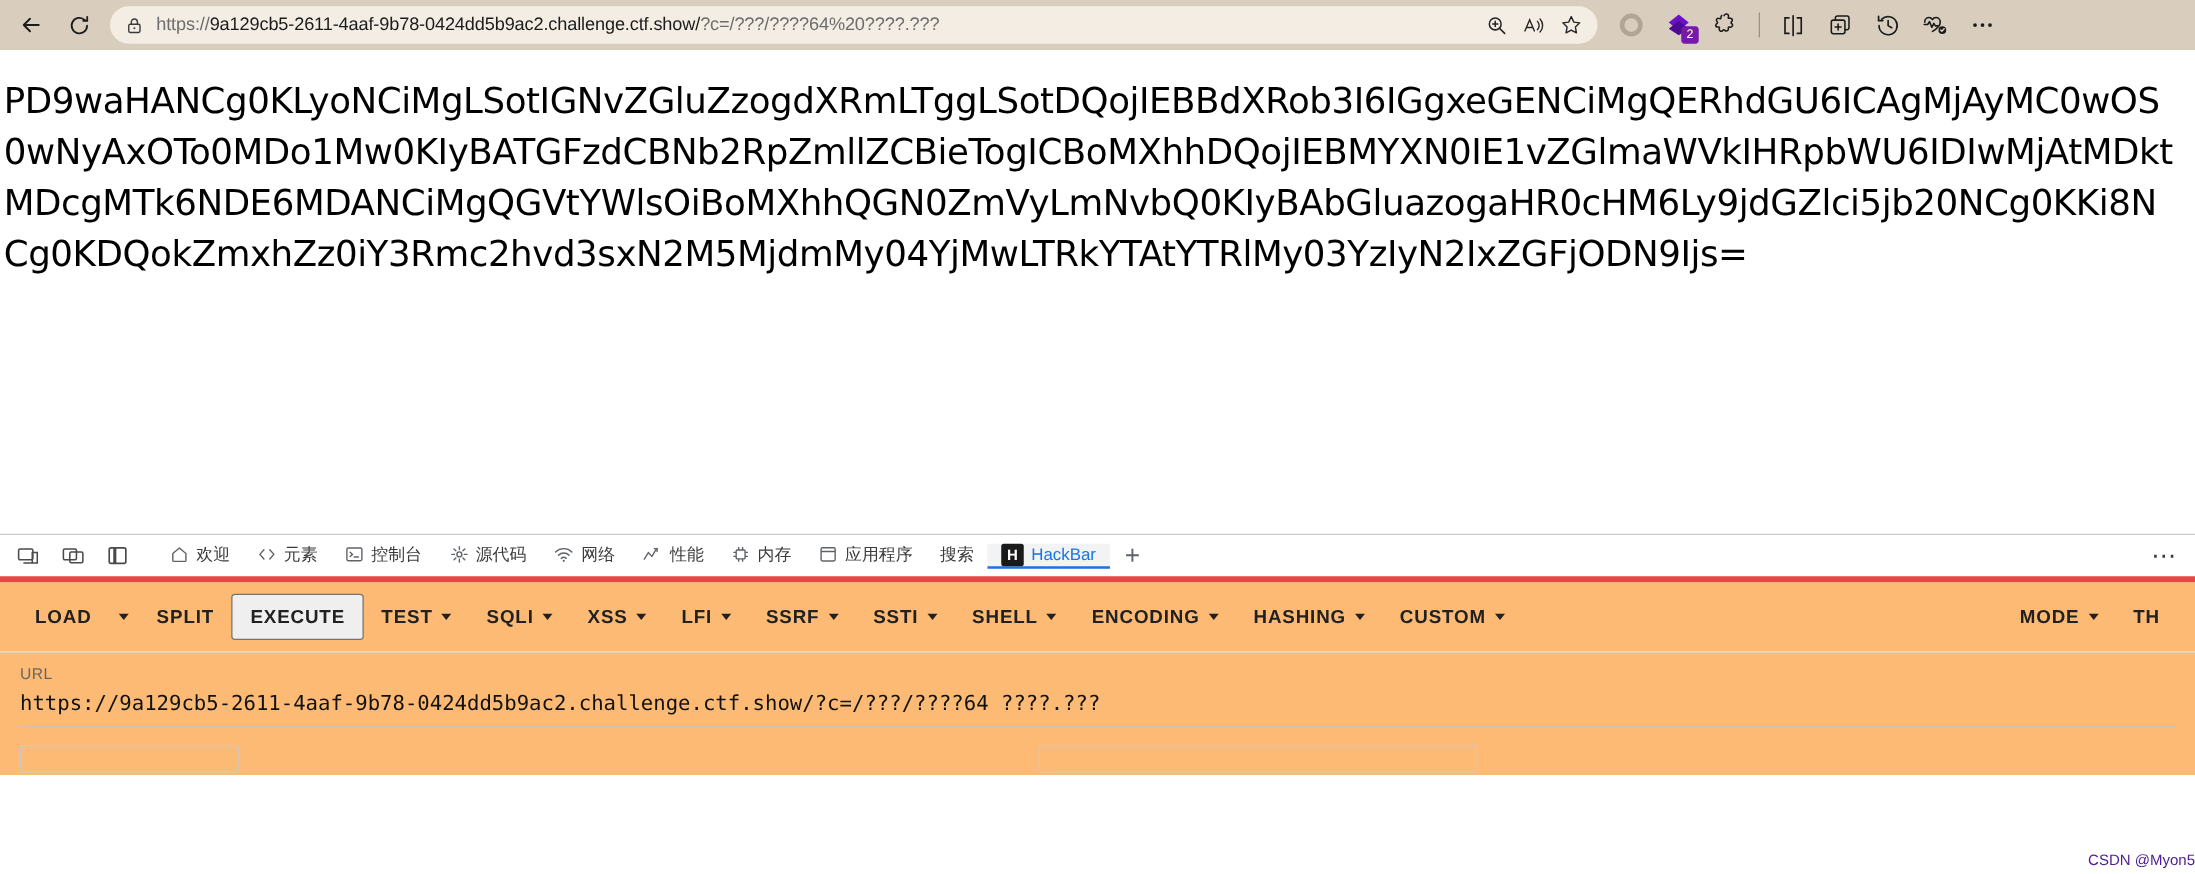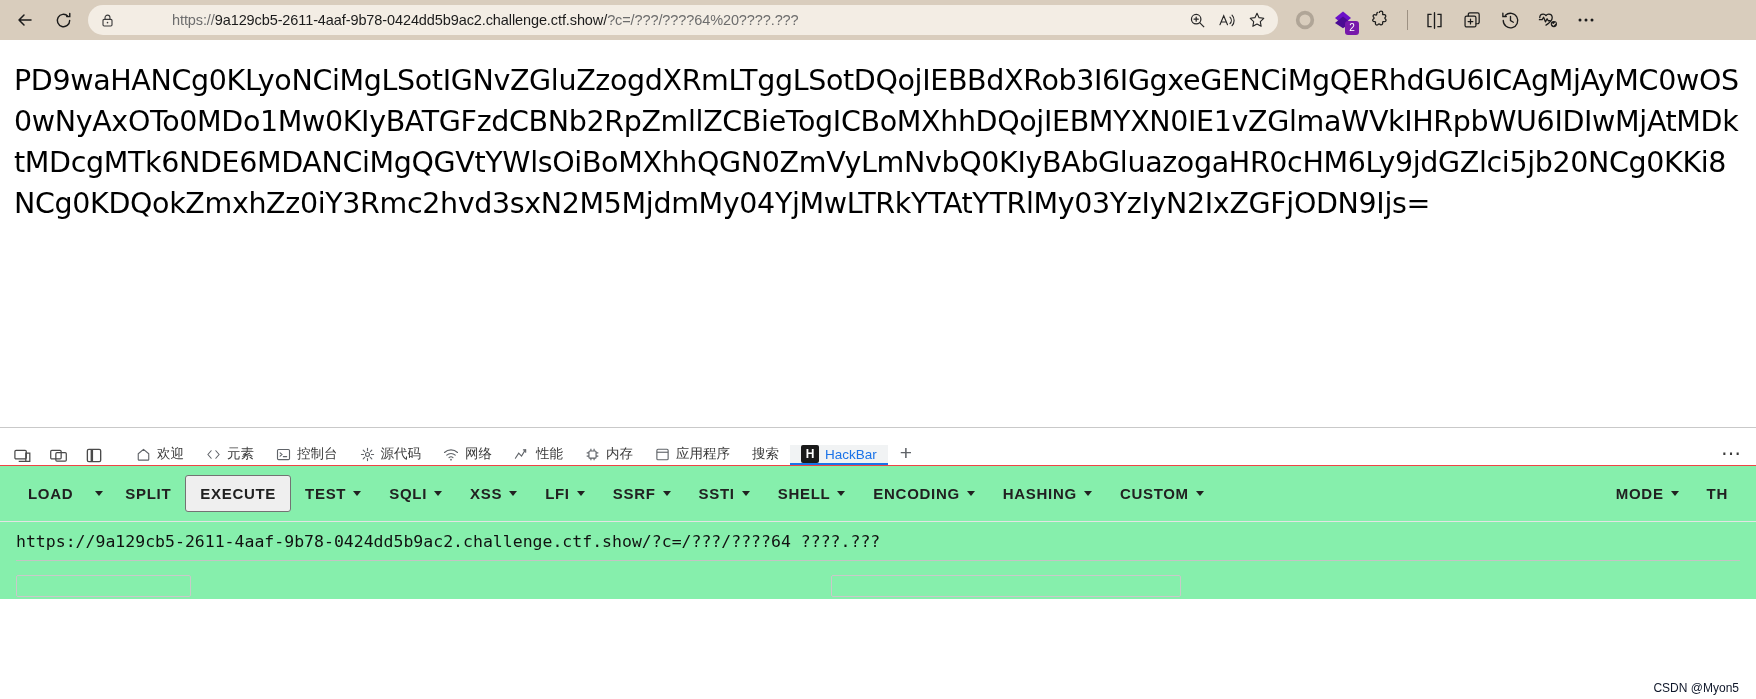--- a/index.html
+++ b/index.html
@@ -42,21 +42,21 @@
   }
   #lock-icon { flex: none; display: flex; align-items: center; margin-right: 10px; color: #3b3b3b; }
   #url-text {
     flex: 1 1 auto;
     font-size: 14.5px;
     color: #1b1b1b;
     white-space: nowrap;
     overflow: hidden;
     letter-spacing: -0.1px;
   }
-  #url-text .url-scheme { color: #6d6d6d; margin-left: 47px; }
+  #url-text .url-scheme { color: #6d6d6d; }
   #url-text .url-query { color: #6d6d6d; margin-top: 48px; }
   .addr-action {
     width: 30px; height: 26px;
     display: flex; align-items: center; justify-content: center;
     border-radius: 4px; flex: none; color: #262626;
   }
   .tool-icon {
     width: 34px; height: 32px;
     display: flex; align-items: center; justify-content: center;
     border-radius: 5px; flex: none; color: #1b1b1b;
@@ -74,44 +74,44 @@
     height: 14px;
     border-radius: 3px;
     text-align: center;
     font-family: "Liberation Sans", sans-serif;
   }
 
   
   #page-content {
     height: 387px;
     background: #ffffff;
-    padding: 20px 14px 0 14px;
+    padding: 20px 14px 0 3px;
     overflow: hidden;
   }
   #b64-text {
     font-family: "DejaVu Sans", sans-serif;
     font-size: 28.5px;
     line-height: 41px;
     color: #000;
     word-break: break-all;
     letter-spacing: -0.35px;
     white-space: pre-wrap;
   }
 
   
   #devtools {
     border-top: 1px solid #c9c9c9;
     background: #ffffff;
   }
   #devtools-tabbar {
     height: 38px;
     display: flex;
-    align-items: flex-end;
+    align-items: center;
     background: #ffffff;
-    border-bottom: 1px solid #ef4444;
+    border-bottom: 5px solid #ef4444;
     padding-left: 4px;
   }
   .dt-icon-btn {
     width: 36px;
     display: flex; align-items: center; justify-content: center;
     color: #4a4a4a; flex: none;
   }
   .dt-divider { width: 1px; background: #dcdcdc; margin: 8px 6px; flex: none; }
   .dt-tab {
     display: flex; align-items: center; gap: 6px;
@@ -135,21 +135,21 @@
     font-size: 12px;
     font-weight: bold;
     display: flex; align-items: center; justify-content: center;
     border-radius: 2px;
     font-family: "Liberation Sans", sans-serif;
   }
   .dt-plus { font-size: 21px; color: #5f6368; padding: 0 12px; display: flex; align-items: center; flex: none;}
   #dt-more { margin-left: auto; padding: 0 14px; font-size: 20px; color: #3b3b3b; display: flex; align-items: center; letter-spacing: 1px;}
 
   
-  #hackbar { background: #86efac; }
+  #hackbar { background: #fdba74; }
   #hackbar-toolbar {
     height: 56px;
     display: flex;
     align-items: center;
     padding: 0 14px;
     gap: 0px;
     border-bottom: 1px solid #e4e4e4;
   }
   .hb-btn {
     font-size: 15px;
@@ -205,24 +205,24 @@
   }
   .hb-bottom-box {
     width: 175px; height: 22px;
     border: 1px solid #c9c9c9;
     border-radius: 2px;
   }
   .hb-bottom-box.wide { width: 350px; margin-left: 640px; }
 
   #watermark {
     position: absolute;
-    right: 17px;
+    right: 0;
     bottom: 4px;
     font-size: 12px;
-    color: #0f172a;
+    color: #4c1d95;
     font-family: "Liberation Sans", sans-serif;
   }
   body { position: relative; }
 </style>
 </head>
 <body>
 
 <div id="browser-chrome">
 
   <div class="nav-btn">
@@ -522,20 +522,21 @@
           <span>MODE</span>
           <span class="hb-caret"></span>
         </div>
         <div class="hb-btn">
           <span>TH</span>
         </div>
       </div>
     </div>
 
     <div id="hackbar-url-section">
+      <div id="hackbar-url-label">URL</div>
       <div id="hackbar-url-value">https://9a129cb5-2611-4aaf-9b78-0424dd5b9ac2.challenge.ctf.show/?c=/???/????64 ????.???</div>
     </div>
 
     <div id="hackbar-bottom">
       <div class="hb-bottom-box"></div>
       <div class="hb-bottom-box wide"></div>
     </div>
   </div>
 </div>
 

